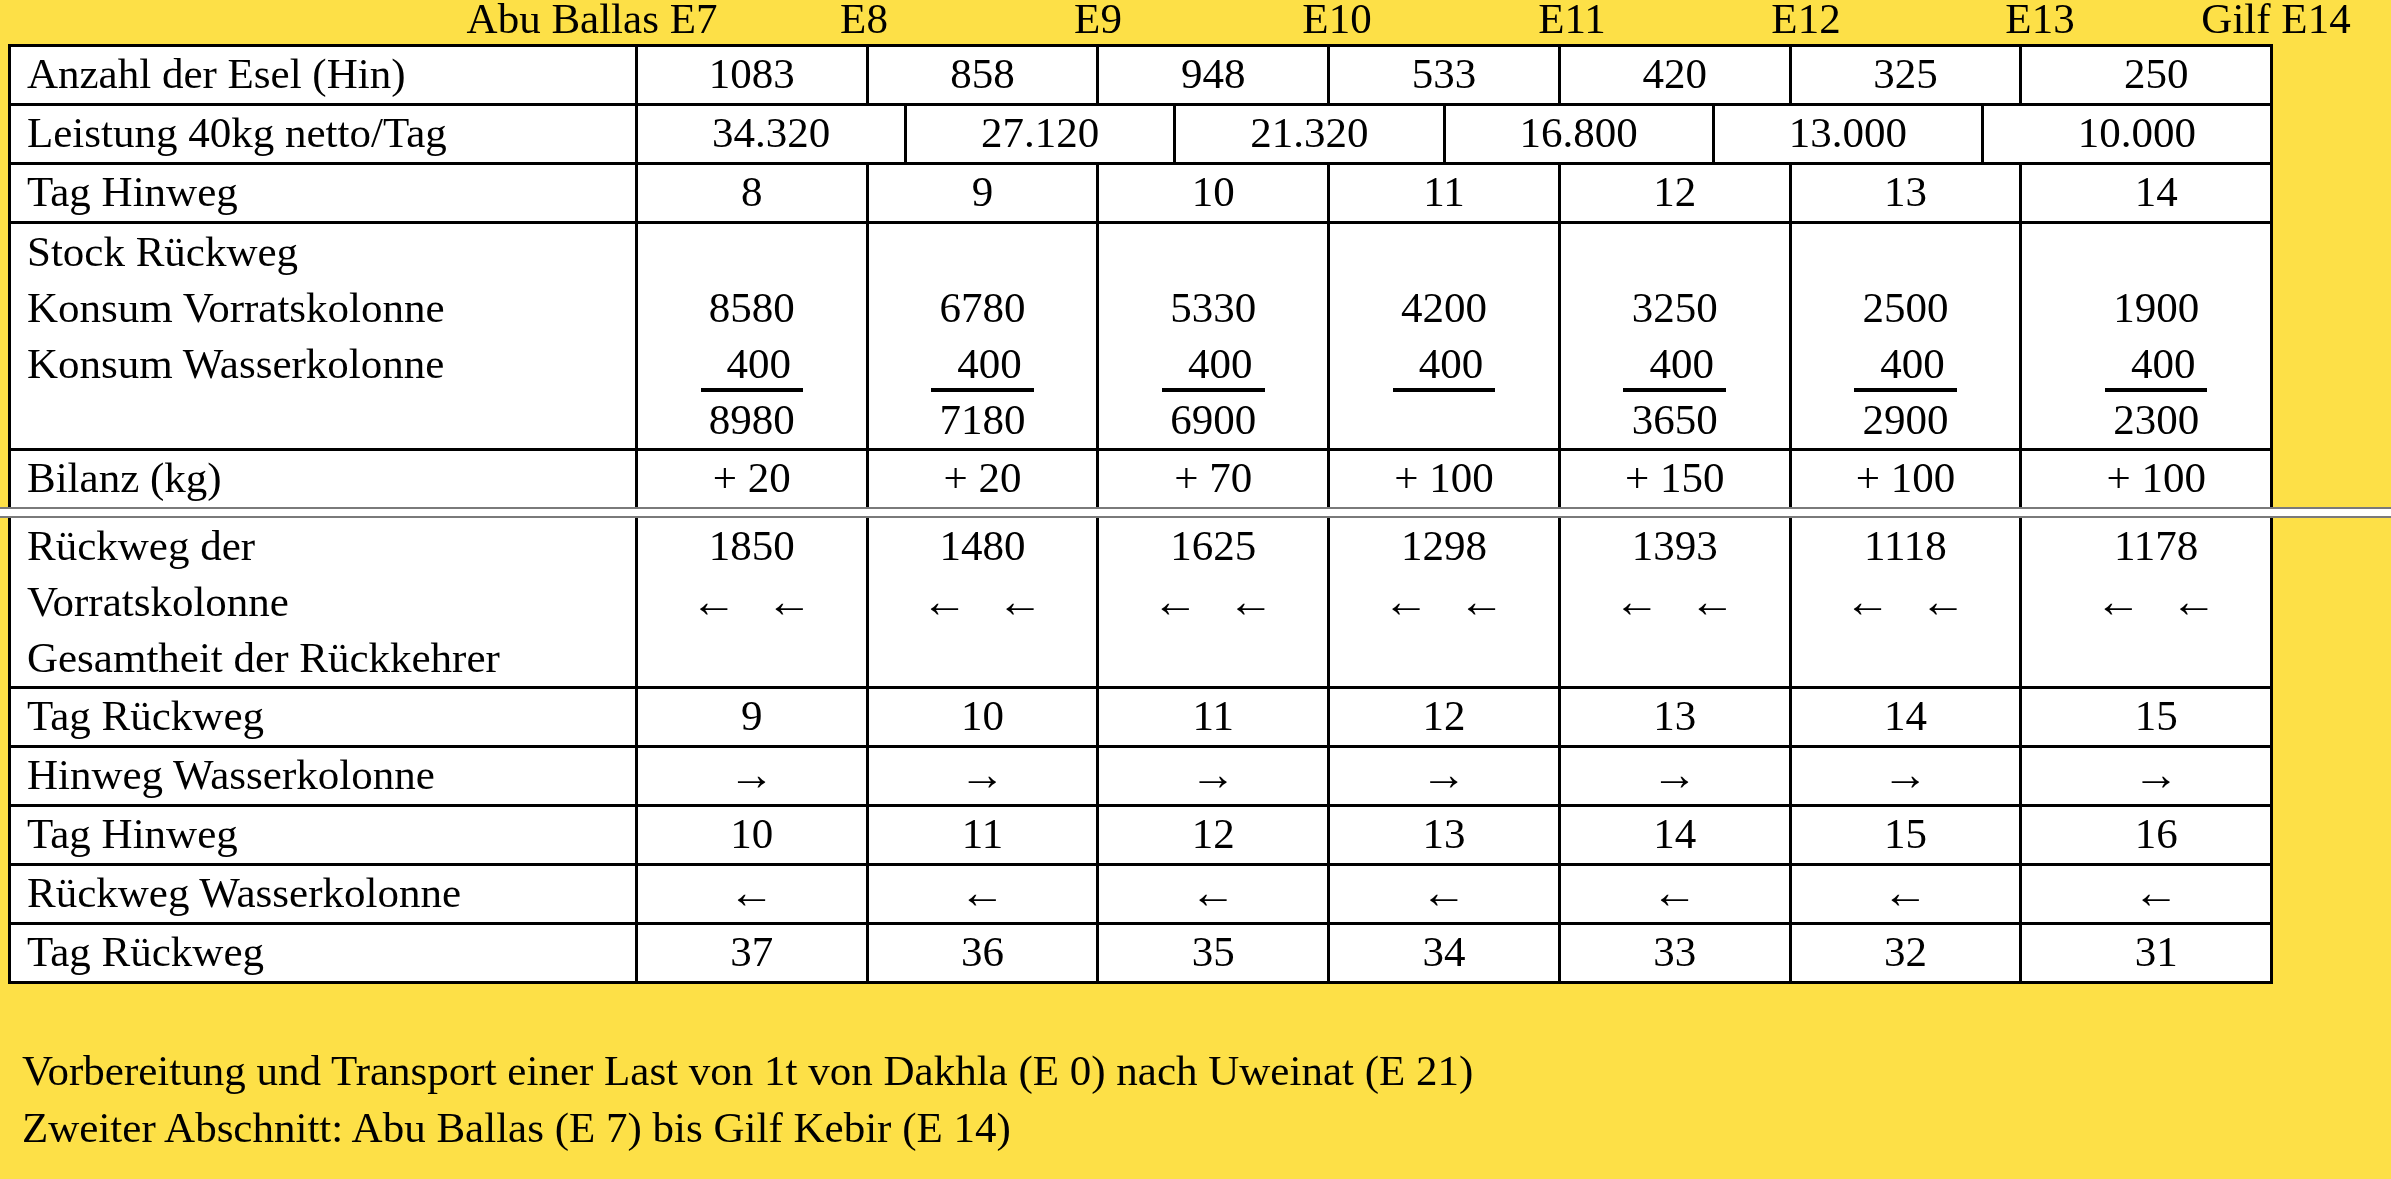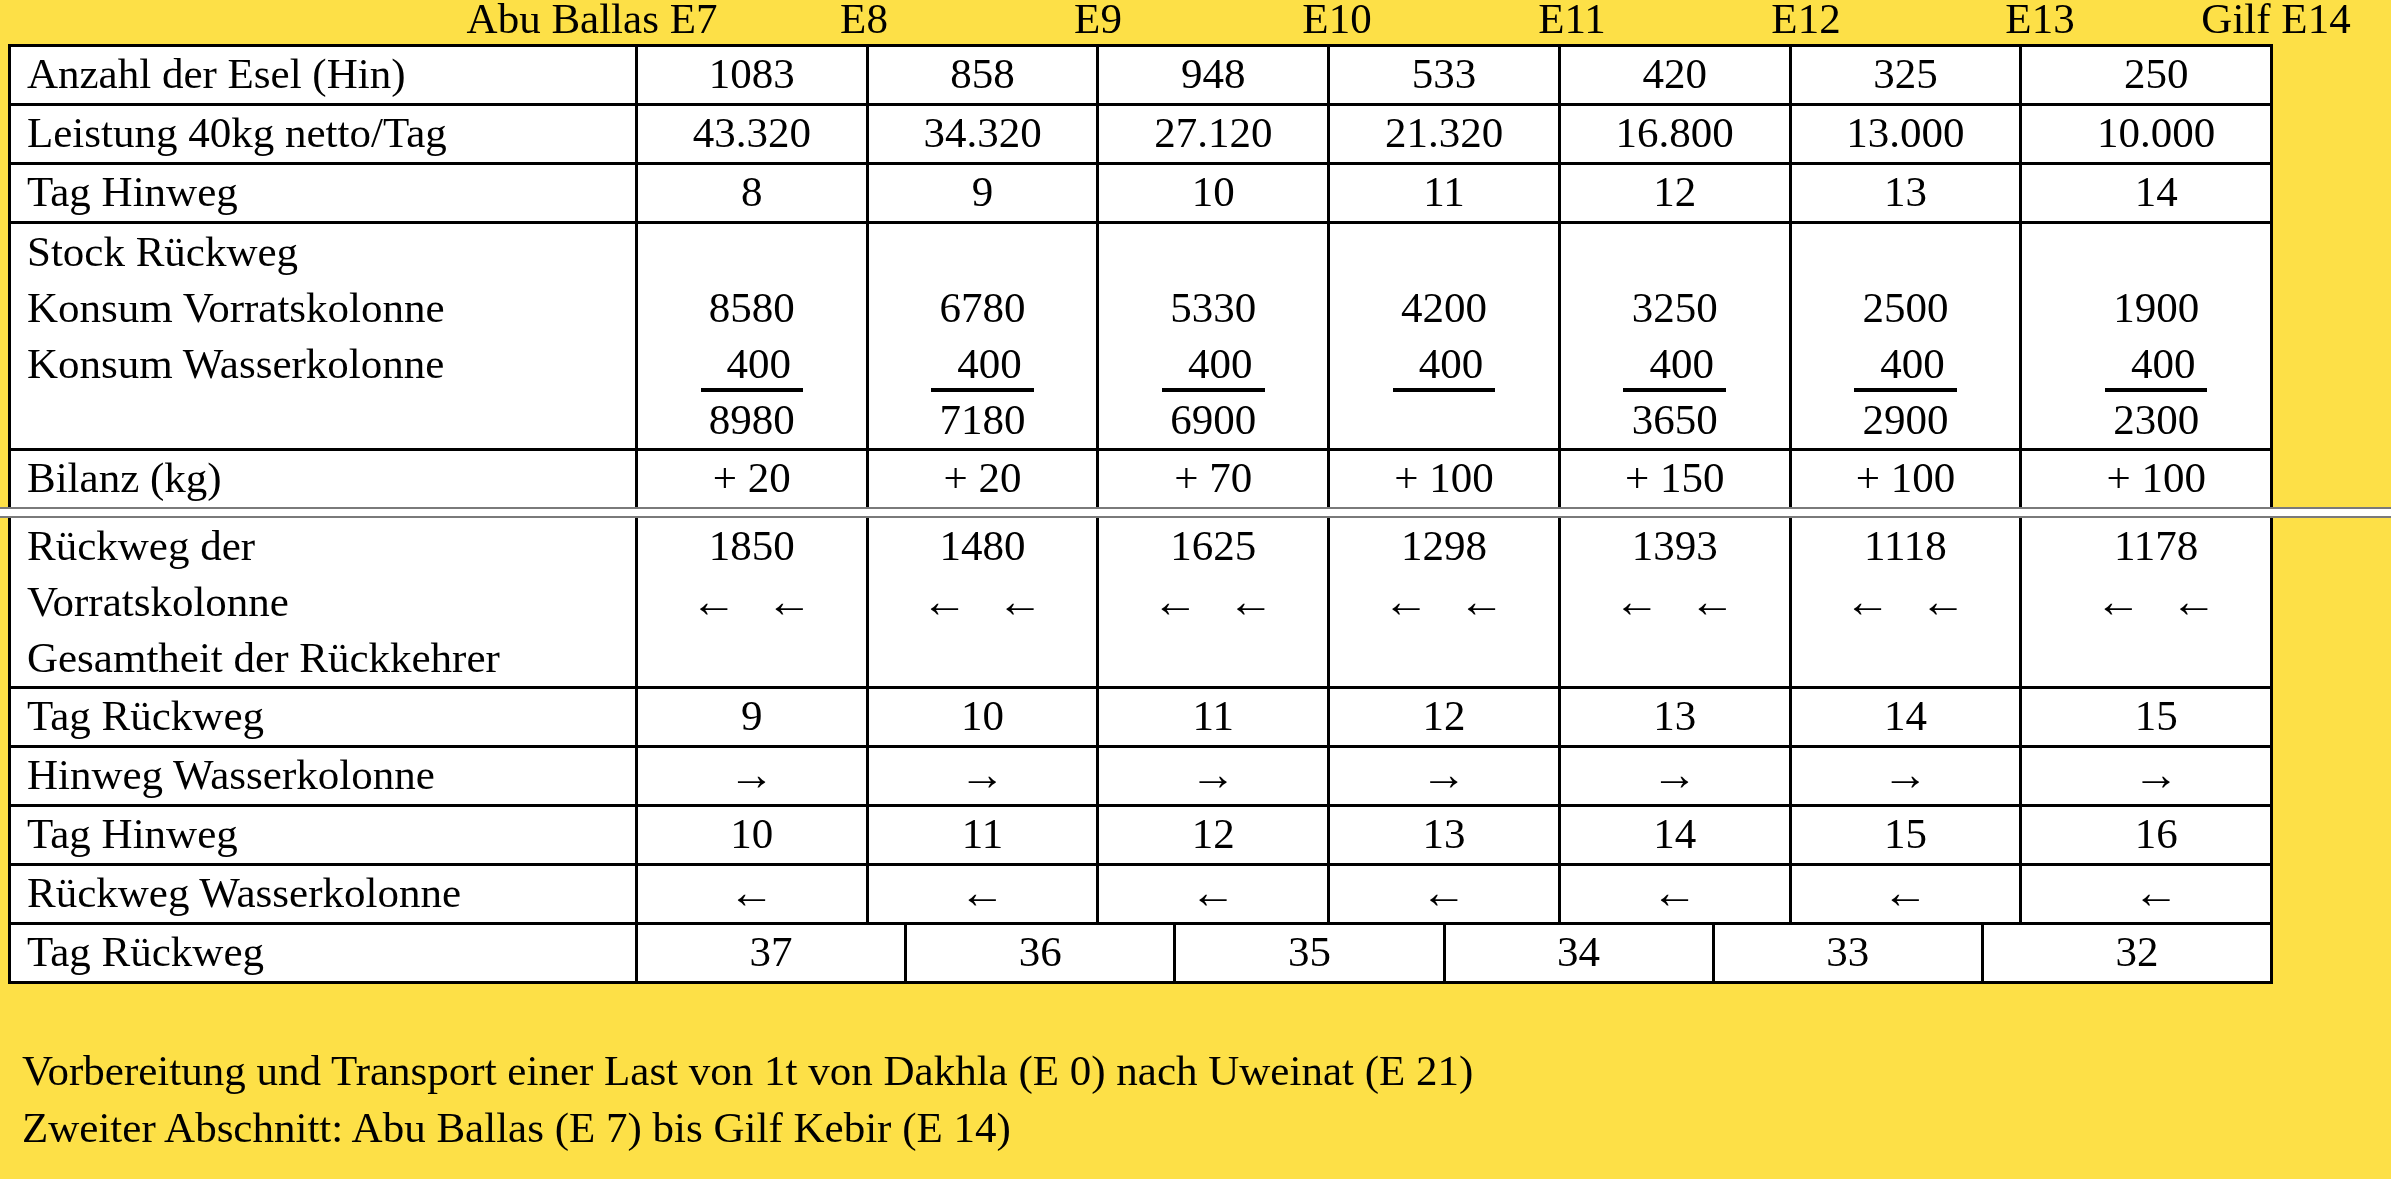--- a/index.html
+++ b/index.html
@@ -56,21 +56,20 @@
       <div class="dcell">858</div>
       <div class="dcell">948</div>
       <div class="dcell">533</div>
       <div class="dcell">420</div>
       <div class="dcell">325</div>
       <div class="dcell">250</div>
     </div>
 
     <div class="trow single">
       <div class="lcell">Leistung 40kg netto/Tag</div>
-      <div class="dcell">43.320</div>
       <div class="dcell">34.320</div>
       <div class="dcell">27.120</div>
       <div class="dcell">21.320</div>
       <div class="dcell">16.800</div>
       <div class="dcell">13.000</div>
       <div class="dcell">10.000</div>
     </div>
 
     <div class="trow single">
       <div class="lcell">Tag Hinweg</div>
@@ -233,20 +232,21 @@
     </div>
 
     <div class="trow single">
       <div class="lcell">Tag Rückweg</div>
       <div class="dcell">37</div>
       <div class="dcell">36</div>
       <div class="dcell">35</div>
       <div class="dcell">34</div>
       <div class="dcell">33</div>
       <div class="dcell">32</div>
+      <div class="dcell">31</div>
     </div>
 
   </div>
 
   <div class="footer">
     <div>Vorbereitung und Transport einer Last von 1t von Dakhla (E 0) nach Uweinat (E 21)</div>
     <div>Zweiter Abschnitt: Abu Ballas (E 7) bis Gilf Kebir (E 14)</div>
   </div>
 
 </div>

